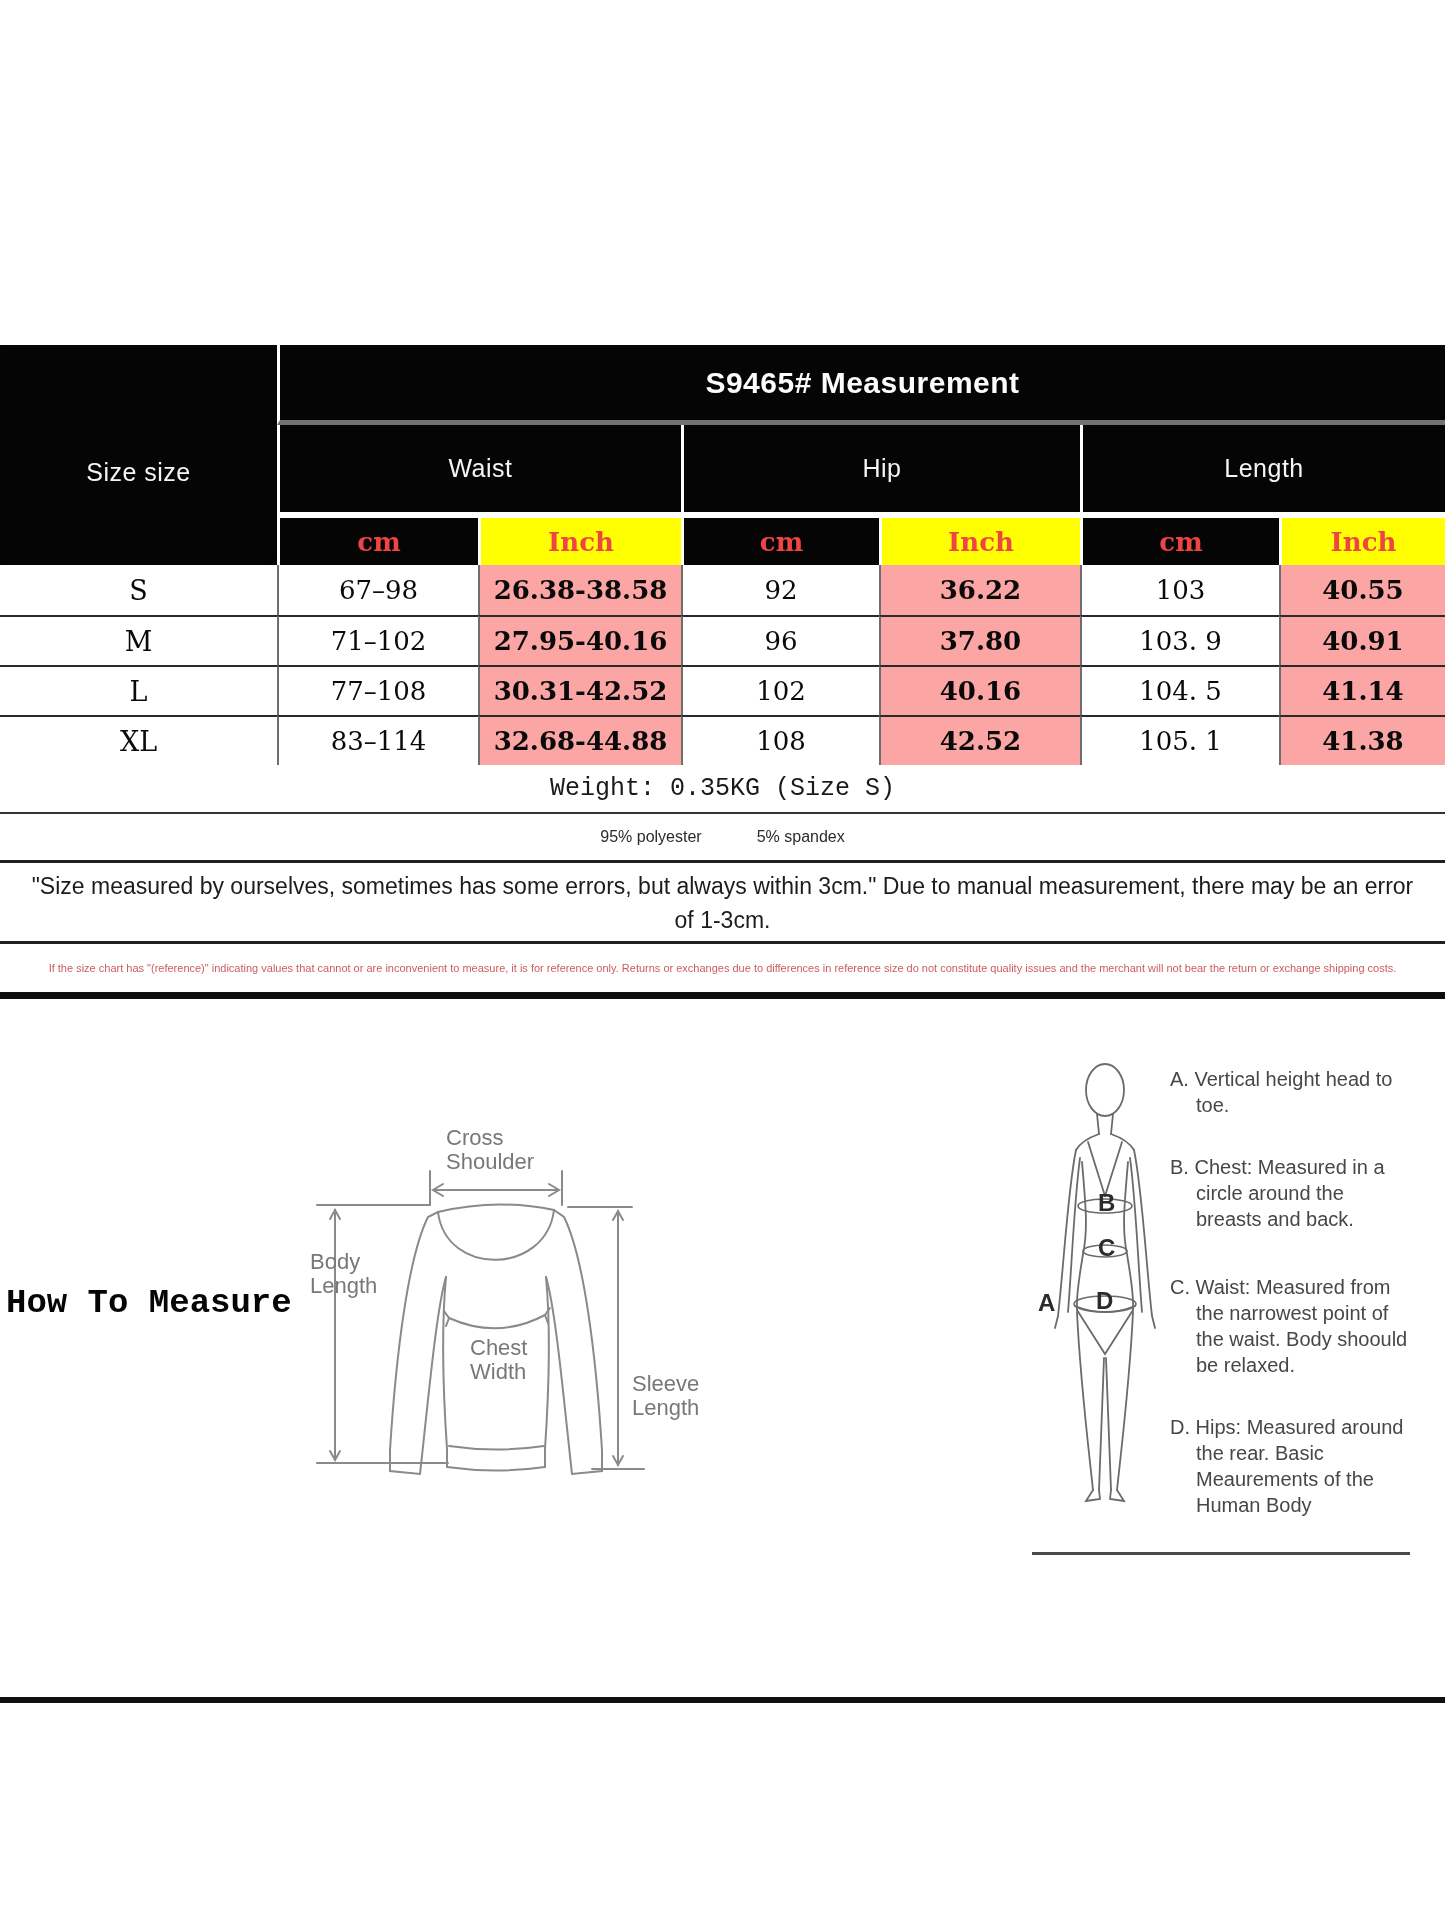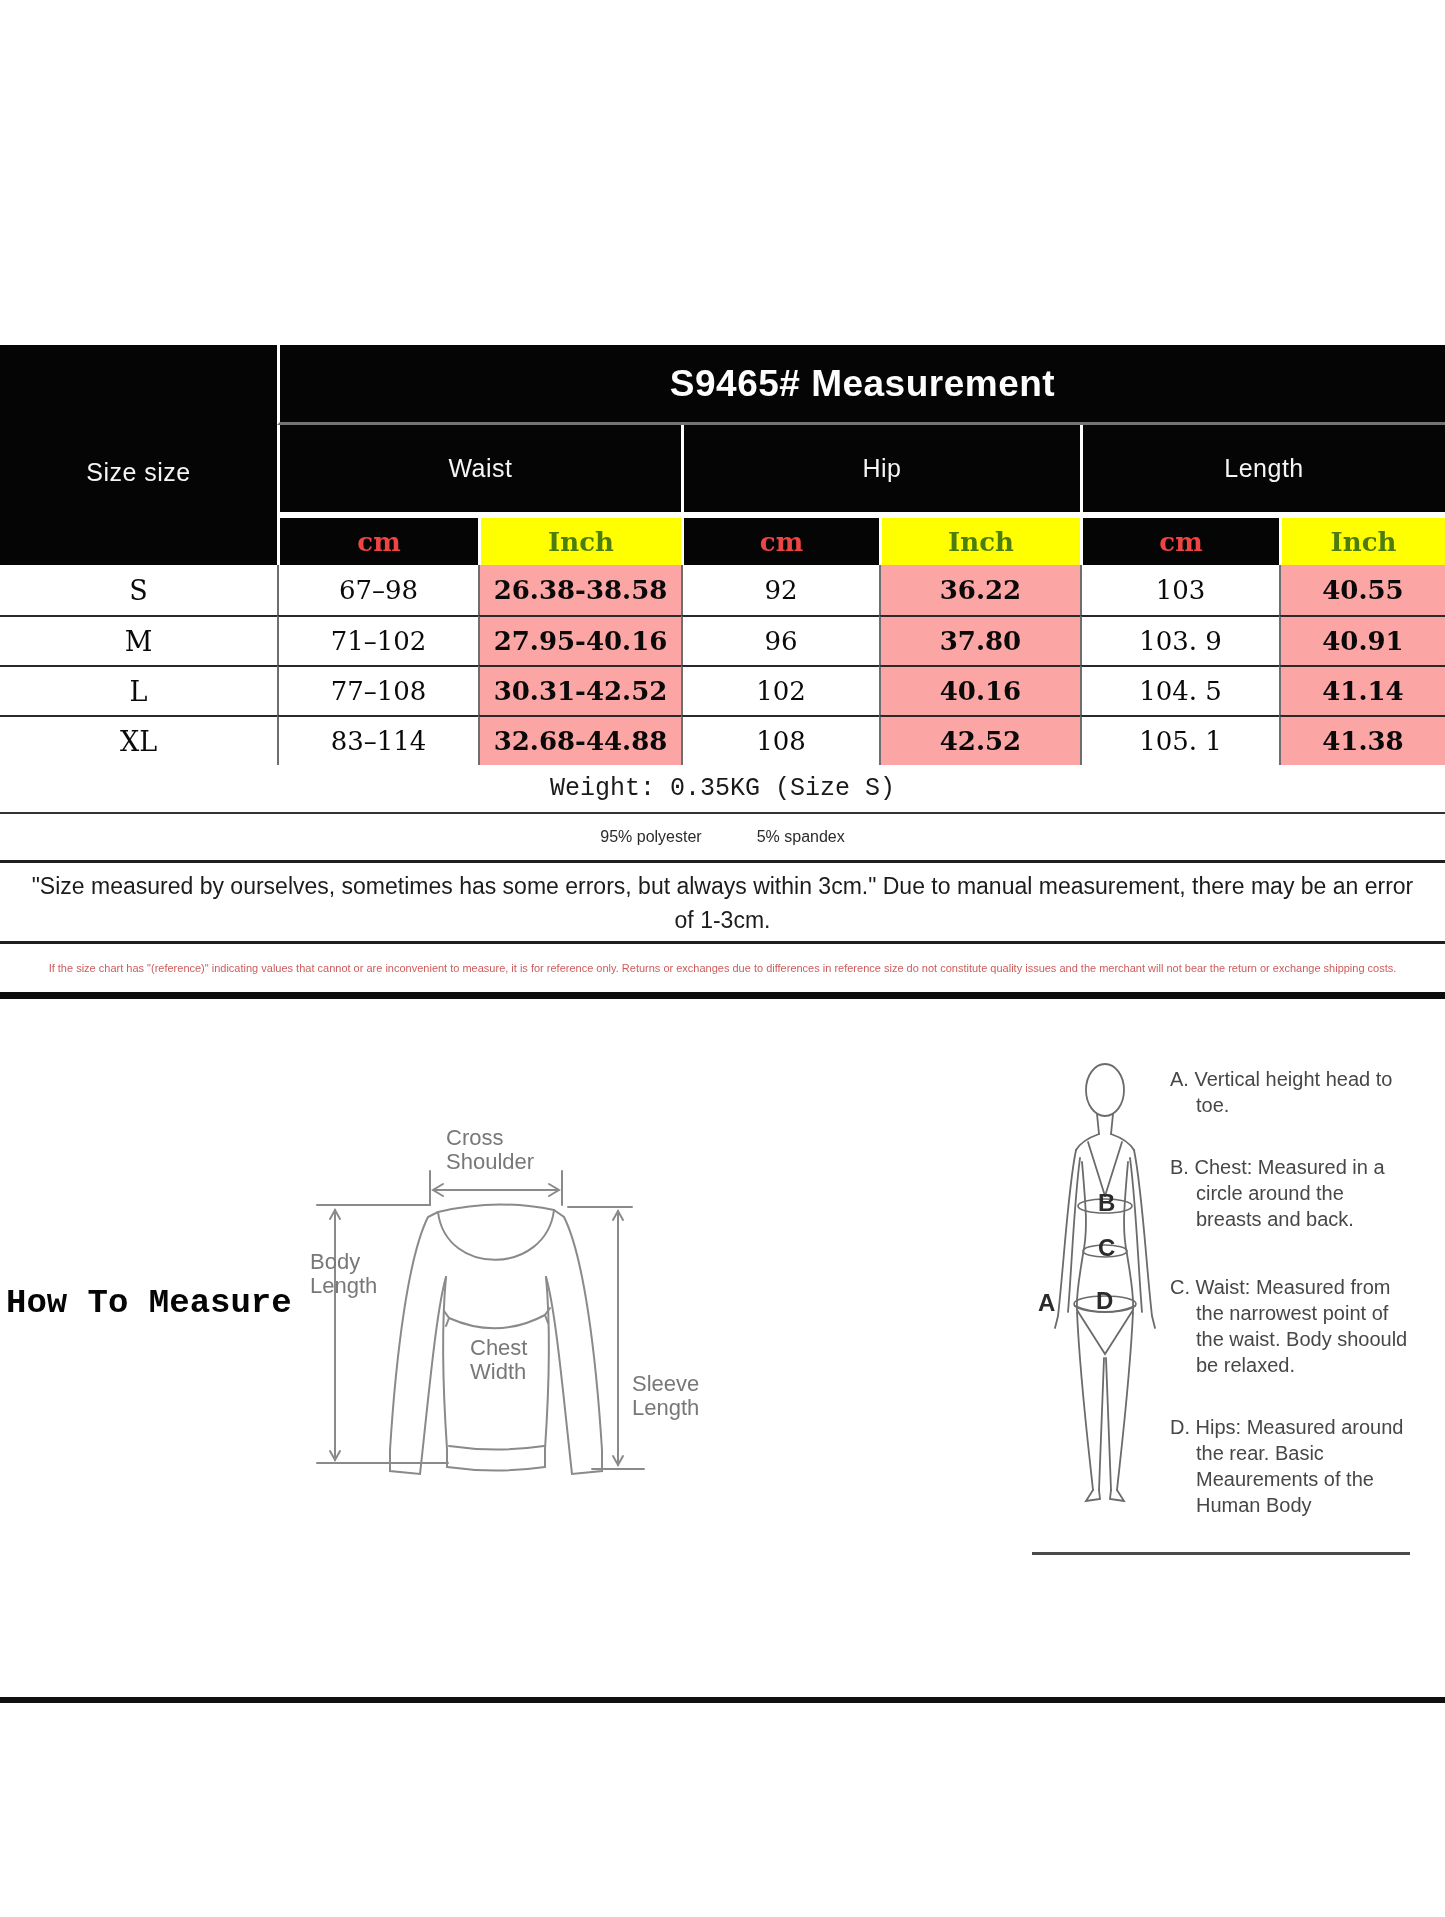--- a/index.html
+++ b/index.html
@@ -18,37 +18,37 @@
     border-bottom:5px solid #151515;
     box-sizing:border-box;
   }
   .cell { display:flex; align-items:center; justify-content:center; box-sizing:border-box; }
   .c-sizehead {
     grid-area:1/1/4/2; background:#050505; color:#f5f5f5;
     font-size:25px; font-weight:500; padding-top:34px; letter-spacing:0.5px;border-radius:6px;
   }
   .c-title {
     grid-area:1/2/2/8; background:#050505; color:#fdfdfd;
-    font-size:37px; font-weight:700; letter-spacing:0.5px;
-    border-bottom:3px solid #737373; border-left:3px solid #fff;
+    font-size:30px; font-weight:700; letter-spacing:0.5px;
+    border-bottom:5px solid #737373; border-left:3px solid #fff;
   }
   .c-group {
     background:#050505; color:#f5f5f5; font-size:25px; font-weight:500;
     border-bottom:3px solid #fff; border-left:3px solid #fff; letter-spacing:0.5px;
   }
   .g-waist  { grid-area:2/2/3/4; }
   .g-hip    { grid-area:2/4/3/6; }
   .g-length { grid-area:2/6/3/8; }
   .u {
     font-family:"DejaVu Serif","Liberation Serif",serif;
     font-size:26px; font-weight:bold;
     border-left:3px solid #fff; border-top:3px solid #fff;
   }
   .u.cm   { background:#050505; color:#ef4444; }
-  .u.inch { background:#ffff00; color:#4d7c0f; }
+  .u.inch { background:#ffff00; color:#ef4444; }
   .d {
     background:#ffffff; color:#0a0a0a;
     font-family:"DejaVu Serif","Liberation Serif",serif; font-size:26px;
   }
   .d.inch { background:#fca5a5; font-weight:bold; }
   .d.colsep { border-left:2px solid #6e6e6e; }
   .d.bt { border-top:2px solid #2a2a2a; }
   .d.sz { font-size:27px; }
 
   

